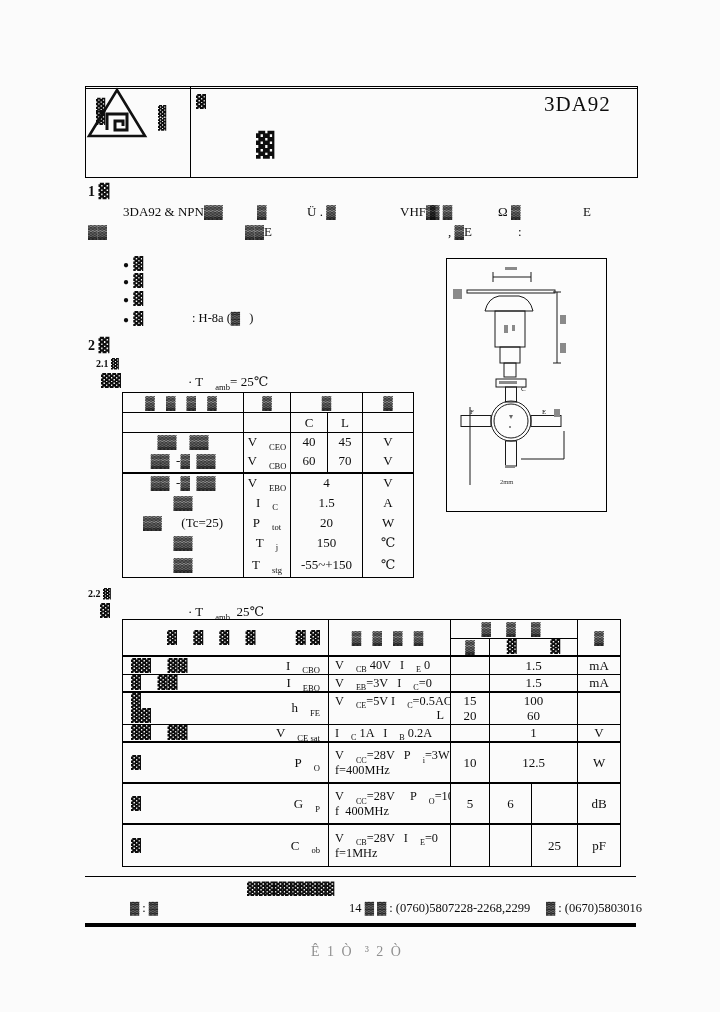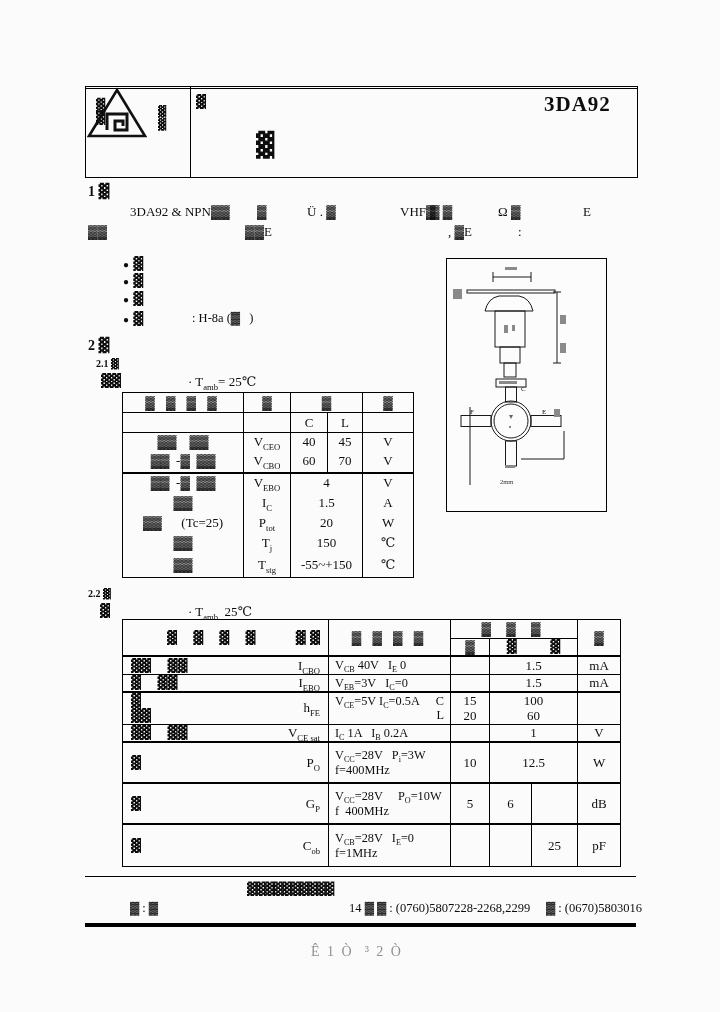--- a/index.html
+++ b/index.html
@@ -1,29 +1,29 @@
 <!DOCTYPE html>
 <html><head>
 <meta charset="utf-8">
 <style>
   html,body{margin:0;padding:0;background:#fbfbfb;}
   .page{position:relative;width:720px;height:1012px;background:#fbfbfb;
         font-family:"Liberation Serif","DejaVu Serif",serif;color:#0d0d0d;overflow:hidden;}
   .abs{position:absolute;}
   .pre{white-space:pre;}
   .g{font-family:"DejaVu Sans",sans-serif;}
-  sub{font-size:66%;line-height:0;}
+  sub{font-size:66%;line-height:0;margin-left:12px;}
 
   
   .hbox{position:absolute;left:85px;top:86px;width:551px;height:90px;border:1px solid #000;}
   .hline2{position:absolute;left:0;top:1px;width:100%;height:1px;background:#000;}
   .logocell{position:absolute;left:0;top:0;width:104px;height:100%;border-right:1px solid #000;}
   .vglyph{position:absolute;width:15px;font-size:12px;line-height:13px;word-break:break-all;
           font-family:"DejaVu Sans",sans-serif;}
-  .pn{position:absolute;left:458px;top:5px;font-size:21px;font-weight:bold;letter-spacing:1px;}
+  .pn{position:absolute;left:458px;top:5px;font-size:21px;font-weight:normal;letter-spacing:1px;}
   .hcorner{position:absolute;left:110px;top:7px;font-size:13px;}
   .htitle{position:absolute;left:170px;top:44px;font-size:24px;}
 
   
   .h1s{font-size:14px;font-weight:bold;white-space:pre;}
   .h2s{font-size:10px;font-weight:bold;white-space:pre;}
   .tok{position:absolute;font-size:13px;white-space:pre;}
   .note{font-size:13px;white-space:pre;}
 
   
@@ -76,21 +76,21 @@
       <span class="vglyph g" style="left:72px;top:18px;font-size:11px;">▓▓</span>
     </div>
     <span class="hcorner g">▓</span>
     <span class="htitle g">▓</span>
     <span class="pn">3DA92</span>
   </div>
 
   <div class="abs h1s" style="left:88px;top:183px;"><span>1</span> <span class="g">▓</span></div>
 
   <div id="intro-par">
-      <span class="tok" style="left: 130px; top: 204px; text-align: center;">3DA92 &amp; NPN▓▓</span>
+      <span class="tok" style="left: 123px; top: 204px; text-align: center;">3DA92 &amp; NPN▓▓</span>
       <span class="tok" style="left: 257px; top: 204px;">▓</span>
       <span class="tok" style="left: 307px; top: 204px;">Ü . ▓</span>
       <span class="tok" style="left: 378px; top: 204px; margin-left: 22px;">VHF▓</span>
       <span class="tok" style="left: 430px; top: 204px;">▓ ▓</span>
       <span class="tok" style="left: 498px; top: 204px;">Ω ▓</span>
       <span class="tok" style="left: 583px; top: 204px;">E</span>
       <span class="tok" style="left: 88px; top: 224px;">▓▓</span>
       <span class="tok" style="left: 245px; top: 224px;">▓▓E</span>
       <span class="tok" style="left: 448px; top: 224px;">, ▓E</span>
       <span class="tok" style="left: 518px; top: 224px;">:</span>

